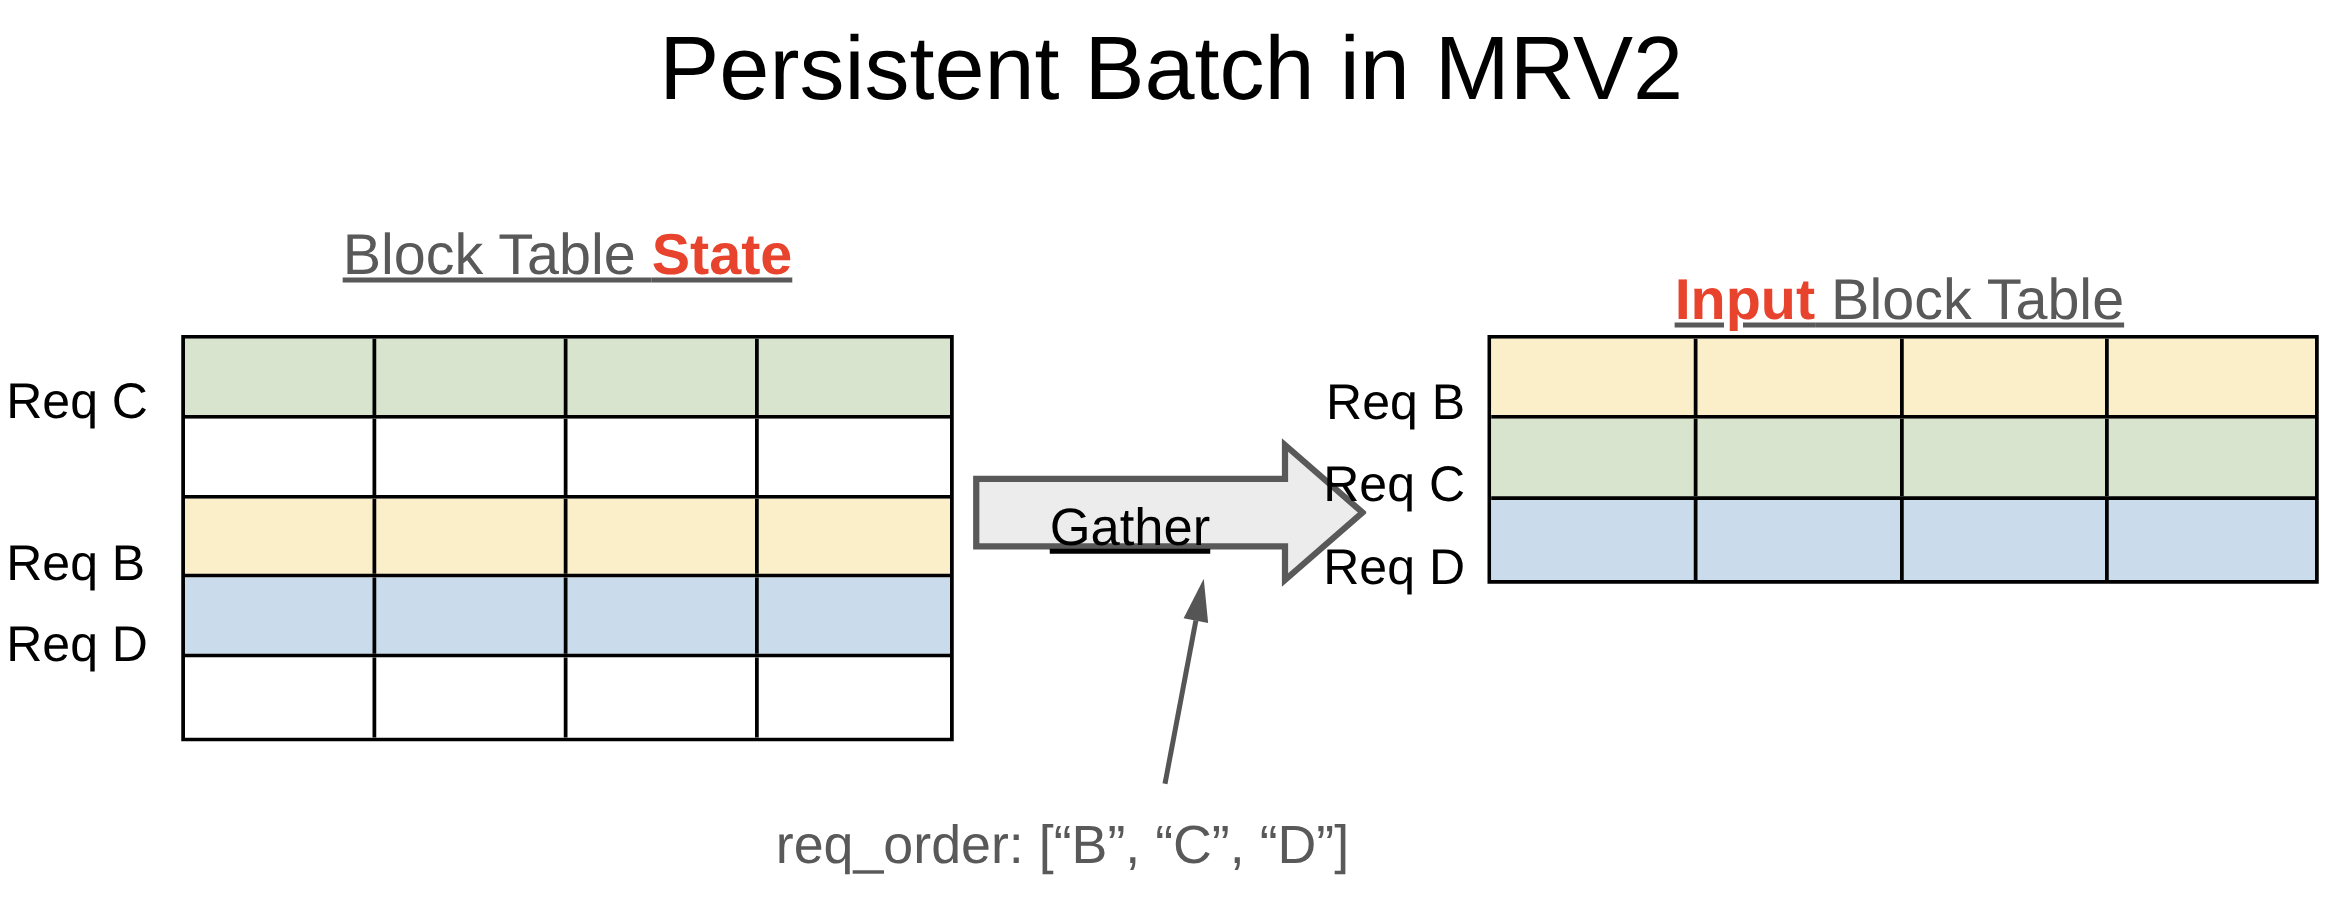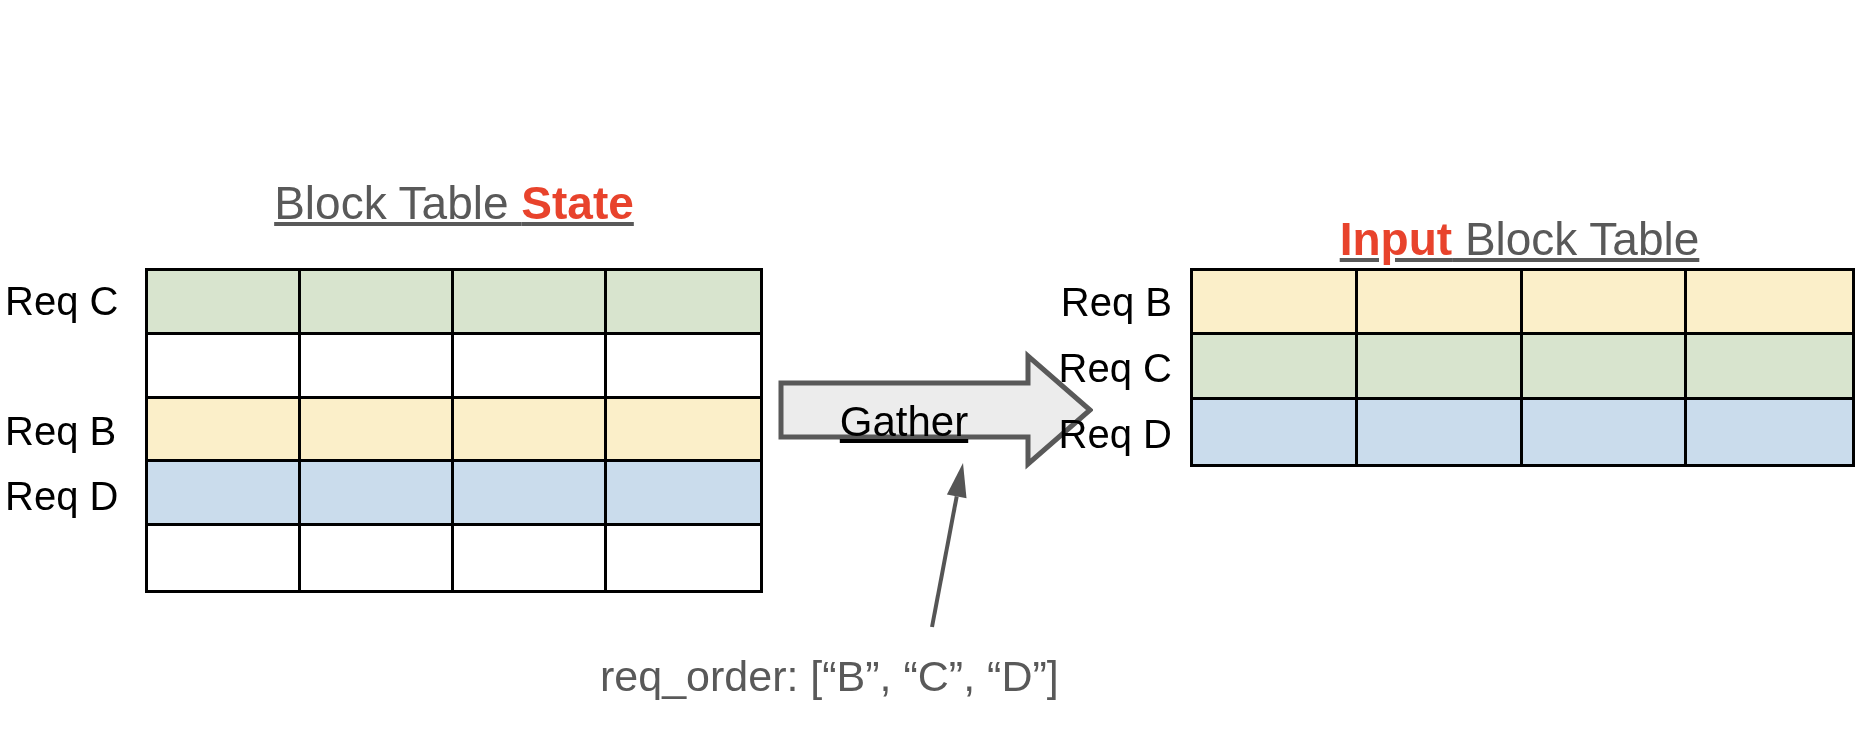--- a/index.html
+++ b/index.html
@@ -64,20 +64,21 @@
   .t-row:last-child { border-bottom: none; }
   .t-cell { border-right: 3px solid #000000; }
   .t-cell:last-child { border-right: none; }
 
   .row-label {
     position: absolute;
     font-size: 40px;
     color: #000000;
     line-height: 42px;
     white-space: nowrap;
+    margin-top: 20px;
   }
   .lbl-left  { left: 0px;    width: 112px; text-align: left; padding-left: 5px; }
   .lbl-right { left: 1000px; width: 172px; text-align: right; }
   .lbl-state-c { top: 280px; }
   .lbl-state-b { top: 410px; }
   .lbl-state-d { top: 475px; }
   .lbl-input-b { top: 281px; }
   .lbl-input-c { top: 347px; }
   .lbl-input-d { top: 413px; }
 
@@ -101,30 +102,32 @@
   .pointer-arrow-svg {
     position: absolute;
     left: 910px; top: 455px;
     width: 80px; height: 185px;
   }
 
   .annotation {
     position: absolute;
     left: 600px; top: 652px;
     width: 500px;
+    text-align: center;
     font-size: 43px;
     color: #595959;
     white-space: nowrap;
   }
 </style>
 </head>
 <body>
 
 <div class="canvas">
 
+  <div class="title">Persistent Batch in MRV2</div>
 
   <div class="table-heading heading-left">
     <span>Block Table </span><span class="heading-accent">State</span>
   </div>
 
   <div class="table-heading heading-right">
     <span class="heading-accent">Input</span><span> Block Table</span>
   </div>
 
   <div class="block-table state-table">

